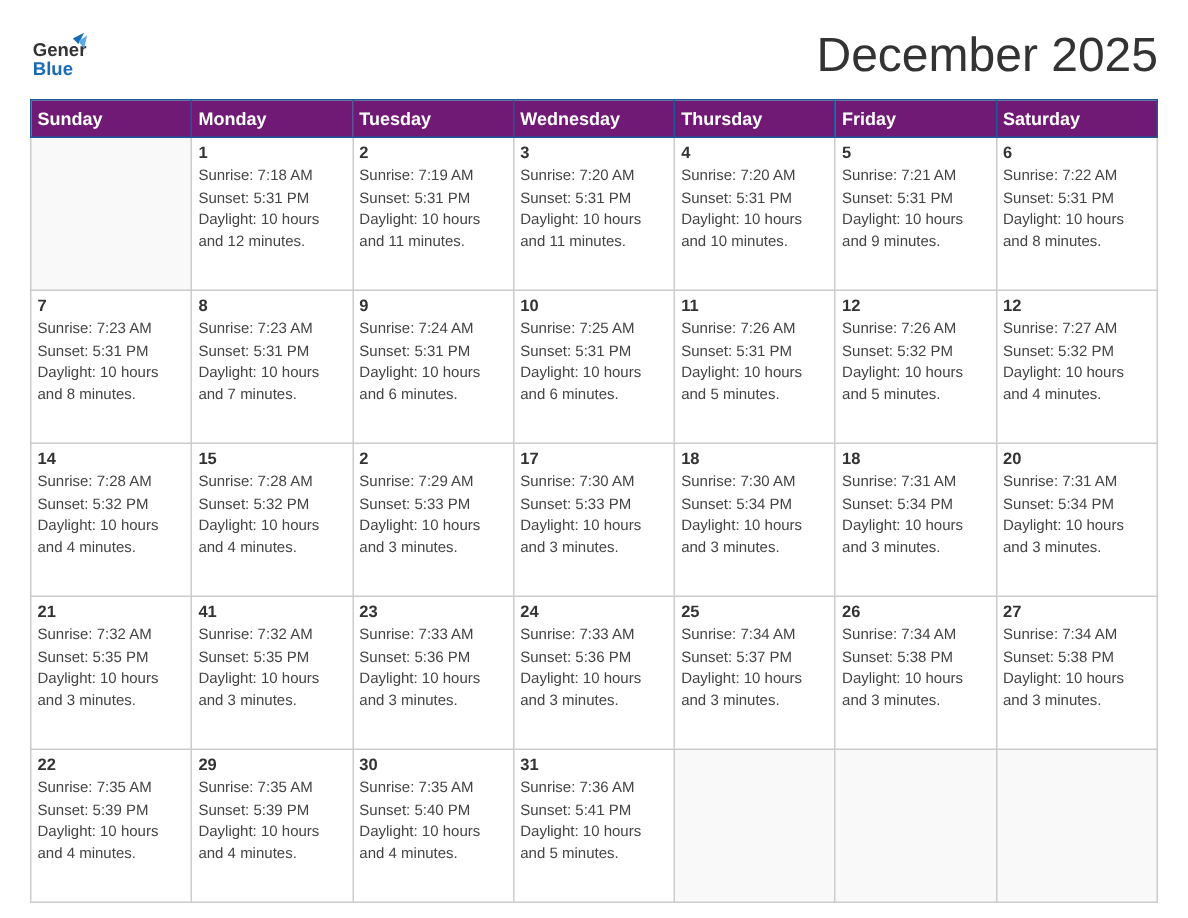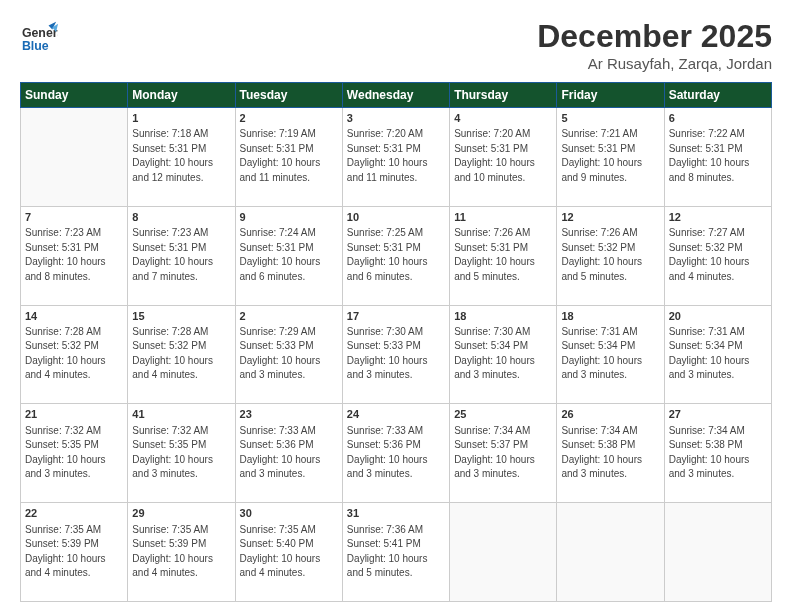--- a/index.html
+++ b/index.html
@@ -21,36 +21,36 @@
       display: flex;
       justify-content: space-between;
       align-items: flex-start;
       margin-bottom: 10px;
     }
     .title-block {
       text-align: right;
     }
     .month-title {
       font-size: 32px;
-      font-weight: bold;
+      font-weight: normal;
       color: #333;
     }
     .location {
       font-size: 15px;
       color: #555;
     }
     .calendar {
       flex: 1;
       border: 1px solid #ccc;
       border-collapse: collapse;
       width: 100%;
       table-layout: fixed;
     }
     .calendar th {
-      background-color: #14532d;
+      background-color: #701a75;
       color: #fff;
       font-size: 12px;
       font-weight: bold;
       padding: 5px 4px;
       text-align: left;
       border: 1px solid #1a5a9a;
     }
     .calendar td {
       border: 1px solid #ccc;
       vertical-align: top;
@@ -93,21 +93,20 @@
     <div class="logo-wrapper">
       <svg class="logo-icon" viewBox="0 0 40 40" xmlns="http://www.w3.org/2000/svg">
         <text x="2" y="20" font-size="13" font-weight="bold" fill="#333" font-family="Arial">General</text>
         <text x="2" y="34" font-size="13" font-weight="bold" fill="#1a6bb5" font-family="Arial">Blue</text>
         <polygon points="30,8 38,4 34,12" fill="#1a6bb5"></polygon>
         <polygon points="34,10 40,6 38,15" fill="#5aaae0"></polygon>
       </svg>
     </div>
     <div class="title-block">
       <div class="month-title">December 2025</div>
-      <div class="location">Ar Rusayfah, Zarqa, Jordan</div>
     </div>
   </div>
 
   <table class="calendar">
     <thead>
       <tr>
         <th>Sunday</th>
         <th>Monday</th>
         <th>Tuesday</th>
         <th>Wednesday</th>

